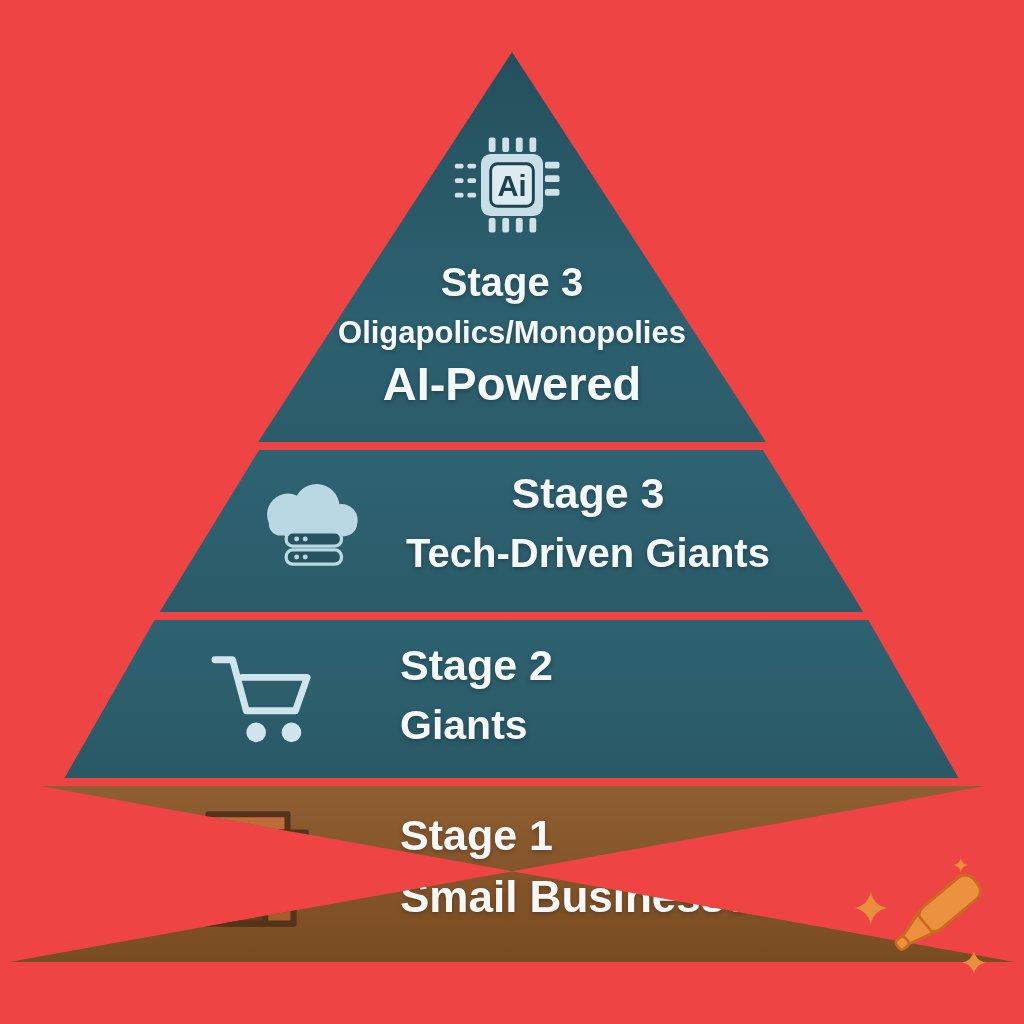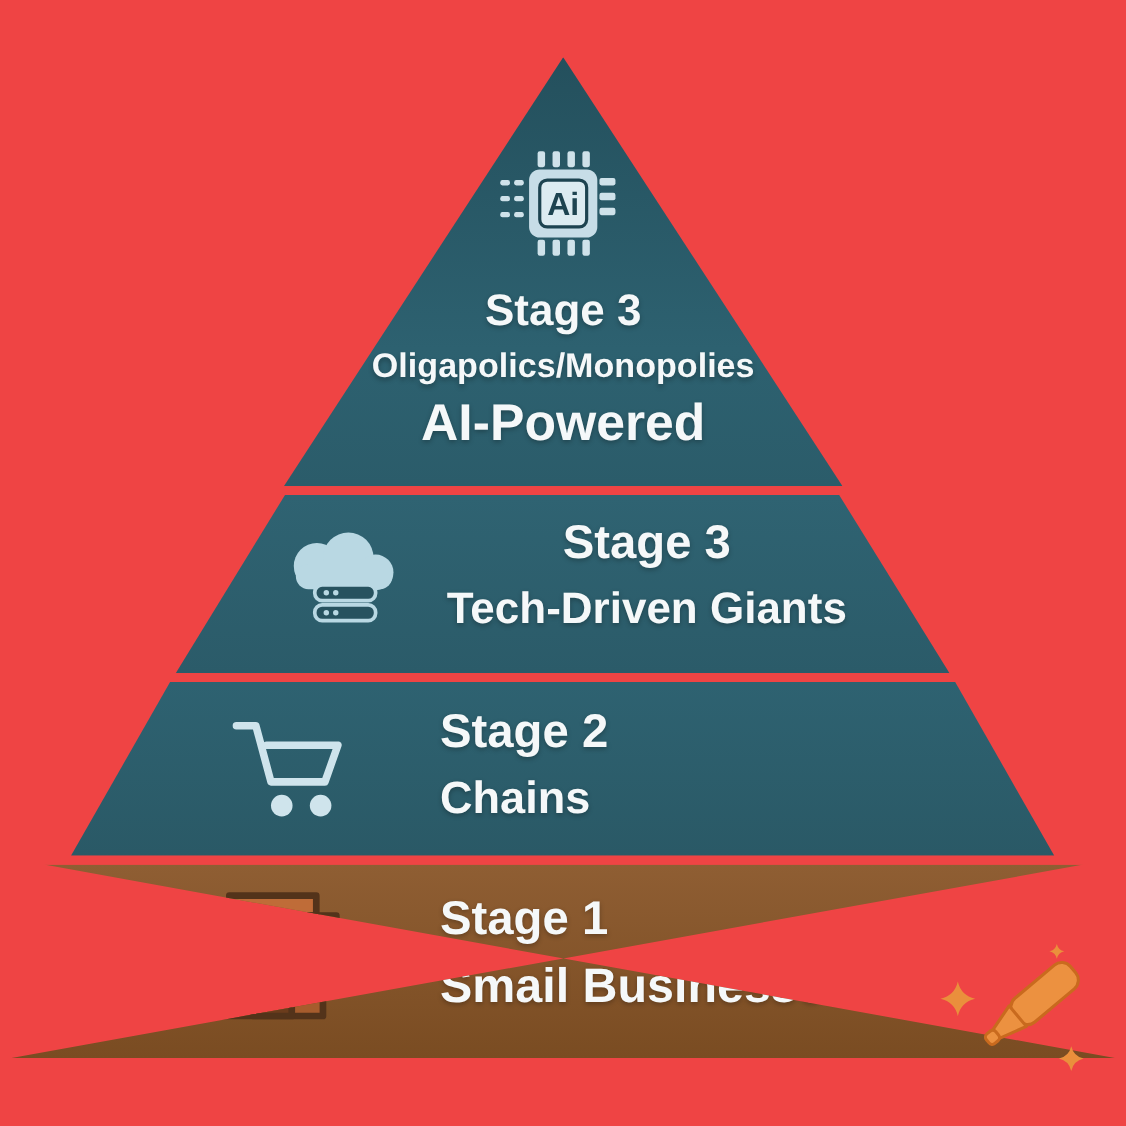--- a/index.html
+++ b/index.html
@@ -120,21 +120,21 @@
   </div>
 
   <div class="layer l2">
     <svg class="icon" width="118" height="104" viewBox="0 0 120 106">
       <path d="M10 12 h18 l14 52 h50 l12 -34 H38" fill="none" stroke="#cfe4ec" stroke-width="7" stroke-linecap="round" stroke-linejoin="round"></path>
       <circle cx="52" cy="86" r="10" fill="#cfe4ec"></circle>
       <circle cx="88" cy="86" r="10" fill="#cfe4ec"></circle>
     </svg>
     <div class="txtblock">
       <div class="txt stage">Stage 2</div>
-      <div class="txt title">Chains</div>
+      <div class="txt title">Giants</div>
     </div>
   </div>
 
   <div class="layer l1">
     <svg class="icon" width="152" height="132" viewBox="0 0 150 130">
       <g stroke="#53331a" stroke-width="6" stroke-linejoin="round">
         <rect x="36" y="6" width="78" height="18" fill="#bf6c38"></rect>
         <rect x="30" y="50" width="90" height="64" fill="#a65c2d"></rect>
         <path d="M18 24 H132 V40 a14.25 11 0 0 1 -28.5 0 a14.25 11 0 0 1 -28.5 0 a14.25 11 0 0 1 -28.5 0 a14.25 11 0 0 1 -28.5 0 Z" fill="#bf6c38"></path>
         <line x1="46.5" y1="24" x2="46.5" y2="40"></line>

